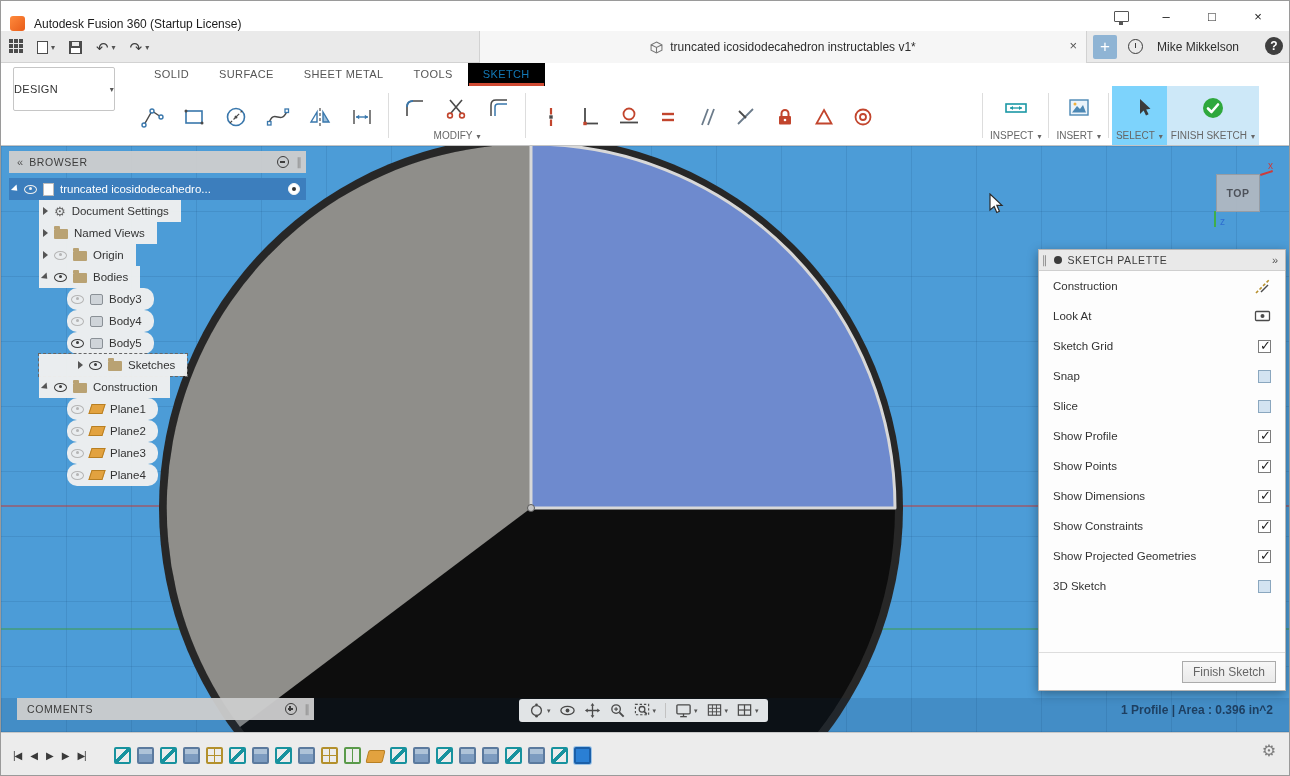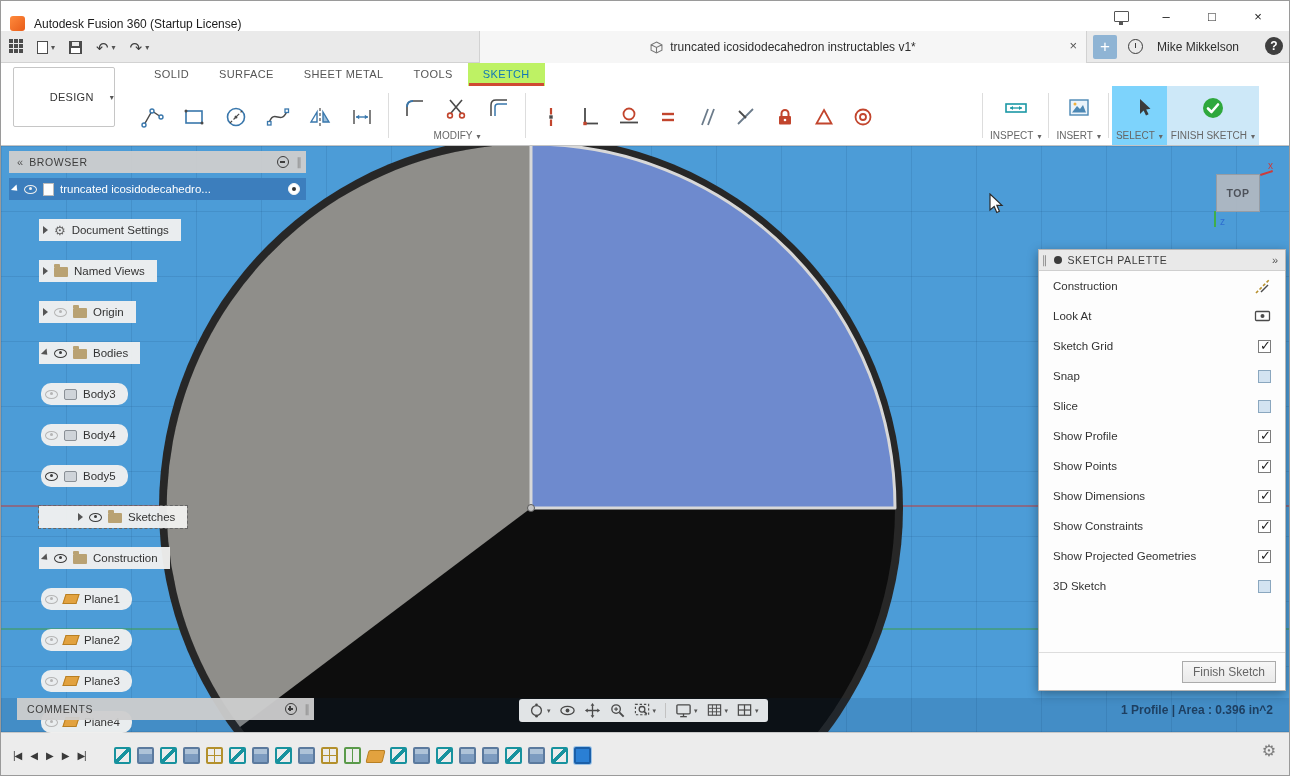--- a/index.html
+++ b/index.html
@@ -29,26 +29,26 @@
   .doc-tab { position:absolute; left:478px; top:0; width:608px; height:32px; background:#f6f6f6; border-left:1px solid #d2d2d2; border-right:1px solid #d2d2d2; display:flex; align-items:center; justify-content:center; gap:7px; }
   .doc-tab-title { font-size:12px; color:#2e2e2e; }
   .tab-close { position:absolute; right:9px; top:7px; font-size:13px; color:#555; cursor:pointer; }
   .new-tab { position:absolute; left:1092px; top:4px; width:24px; height:24px; background:#8fb4d4; color:#fff; font-size:17px; display:flex; align-items:center; justify-content:center; border-radius:2px; cursor:pointer; }
   .clock-icon { position:absolute; left:1127px; top:8px; width:15px; height:15px; border:1.6px solid #3c3c3c; border-radius:50%; }
   .clock-icon::after { content:""; position:absolute; left:5.5px; top:2.5px; width:1.6px; height:5px; background:#3c3c3c; }
   .user-name { position:absolute; left:1156px; top:9px; font-size:12px; color:#2e2e2e; }
   .help-btn { position:absolute; left:1264px; top:6px; width:18px; height:18px; background:#3f3f3f; color:#fff; border-radius:50%; font-size:12px; font-weight:bold; display:flex; align-items:center; justify-content:center; cursor:pointer; }
 
   
-  .design-btn { position:absolute; left:12px; top:66px; width:102px; height:60px; background:#fff; border:1px solid #c6c6c6; border-radius:2px; display:flex; align-items:center; justify-content:flex-end; gap:16px; font-size:11px; color:#333; letter-spacing:.3px; cursor:pointer; z-index:5; }
+  .design-btn { position:absolute; left:12px; top:66px; width:102px; height:44px; background:#fff; border:1px solid #c6c6c6; border-radius:2px; display:flex; align-items:center; justify-content:space-between; gap:16px; font-size:11px; color:#333; letter-spacing:.3px; cursor:pointer; z-index:5; }
 
   
   .ribbontabs { position:absolute; left:0; top:62px; width:1290px; height:23px; background:#fff; display:flex; padding-left:138px; }
   .rtab { padding:0 15px; line-height:23px; font-size:11px; color:#555; letter-spacing:.4px; cursor:pointer; position:relative; }
-  .rtab.active { background:#bef264; color:#1278b5; }
+  .rtab.active { background:#000000; color:#1278b5; }
   .rtab.active::after { content:""; position:absolute; left:1px; right:1px; bottom:0; height:3px; background:#cf4a33; }
 
   
   .toolbar { position:absolute; left:0; top:85px; width:1290px; height:60px; background:#fff; border-bottom:1px solid #c4c4c4; display:flex; align-items:stretch; padding-left:128px; }
   .tgroup { display:flex; flex-direction:column; padding:2px 4px 0 4px; }
   .ticons { display:flex; align-items:center; gap:4px; flex:1; }
   .ticon { width:38px; height:40px; display:flex; align-items:center; justify-content:center; border-radius:2px; cursor:pointer; }
   .ticon svg { width:26px; height:26px; }
   .cgroup .ticon { width:35px; }
   .tlabel { font-size:10px; color:#666; text-align:center; padding:2px 0 4px; white-space:nowrap; }
@@ -79,24 +79,24 @@
   
   .browser-header { position:absolute; left:8px; top:150px; width:297px; height:22px; background:rgba(206,206,206,.95); display:flex; align-items:center; z-index:15; }
   .bh-collapse { font-size:11px; color:#555; margin:0 6px 0 8px; cursor:pointer; }
   .bh-title { font-size:10.5px; color:#3c3c3c; letter-spacing:.6px; }
   .circle-btn { width:12px; height:12px; border:1.5px solid #3c3c3c; border-radius:50%; position:relative; cursor:pointer; margin-left:auto; }
   .circle-btn.minus::after { content:""; position:absolute; left:2px; top:4px; width:5px; height:1.5px; background:#3c3c3c; }
   .circle-btn.plus::after { content:""; position:absolute; left:2px; top:4px; width:5px; height:1.5px; background:#3c3c3c; }
   .circle-btn.plus::before { content:""; position:absolute; left:3.8px; top:2.2px; width:1.5px; height:5px; background:#3c3c3c; }
   .grip { font-size:11px; color:#888; margin:0 4px 0 8px; cursor:grab; }
 
-  .browser-tree { position:absolute; left:8px; top:177px; display:flex; flex-direction:column; gap:19px; z-index:15; }
+  .browser-tree { position:absolute; left:8px; top:177px; display:flex; flex-direction:column; gap:0; z-index:15; }
   .brow { height:22px; display:inline-flex; align-items:center; gap:6px; background:rgba(240,240,239,.96); padding:0 12px 0 4px; align-self:flex-start; font-size:11.5px; color:#333; cursor:pointer; }
   .brow.level1 { margin-left:30px; }
-  .brow.level2 { margin-left:32px;border-radius:10px; }
+  .brow.level2 { margin-left:58px;border-radius:10px; }
   .brow.root { background:#3c7ebd; color:#fff; width:297px; padding-right:6px; align-self:flex-start; }
   .brow.dashed { outline:1px dashed #666;padding-left:39px; }
   .tri { width:0; height:0; border-top:4px solid transparent; border-bottom:4px solid transparent; border-left:5.5px solid #555; flex:none; }
   .tri.open { transform:rotate(45deg); }
   .root .tri { border-left-color:#fff; }
   .eye { width:13px; height:9px; border:1.5px solid #3c3c3c; border-radius:50%; position:relative; flex:none; }
   .eye::after { content:""; position:absolute; left:3.5px; top:1.5px; width:3px; height:3px; background:#3c3c3c; border-radius:50%; }
   .eye.off { border-color:#b5b5b5; } .eye.off::after { background:#b5b5b5; }
   .eye.light { border-color:#f0f0f0; } .eye.light::after { background:#f0f0f0; }
   .folder { width:14px; height:10px; background:#b9a273; border-radius:1px; position:relative; flex:none; margin-top:2px; }

